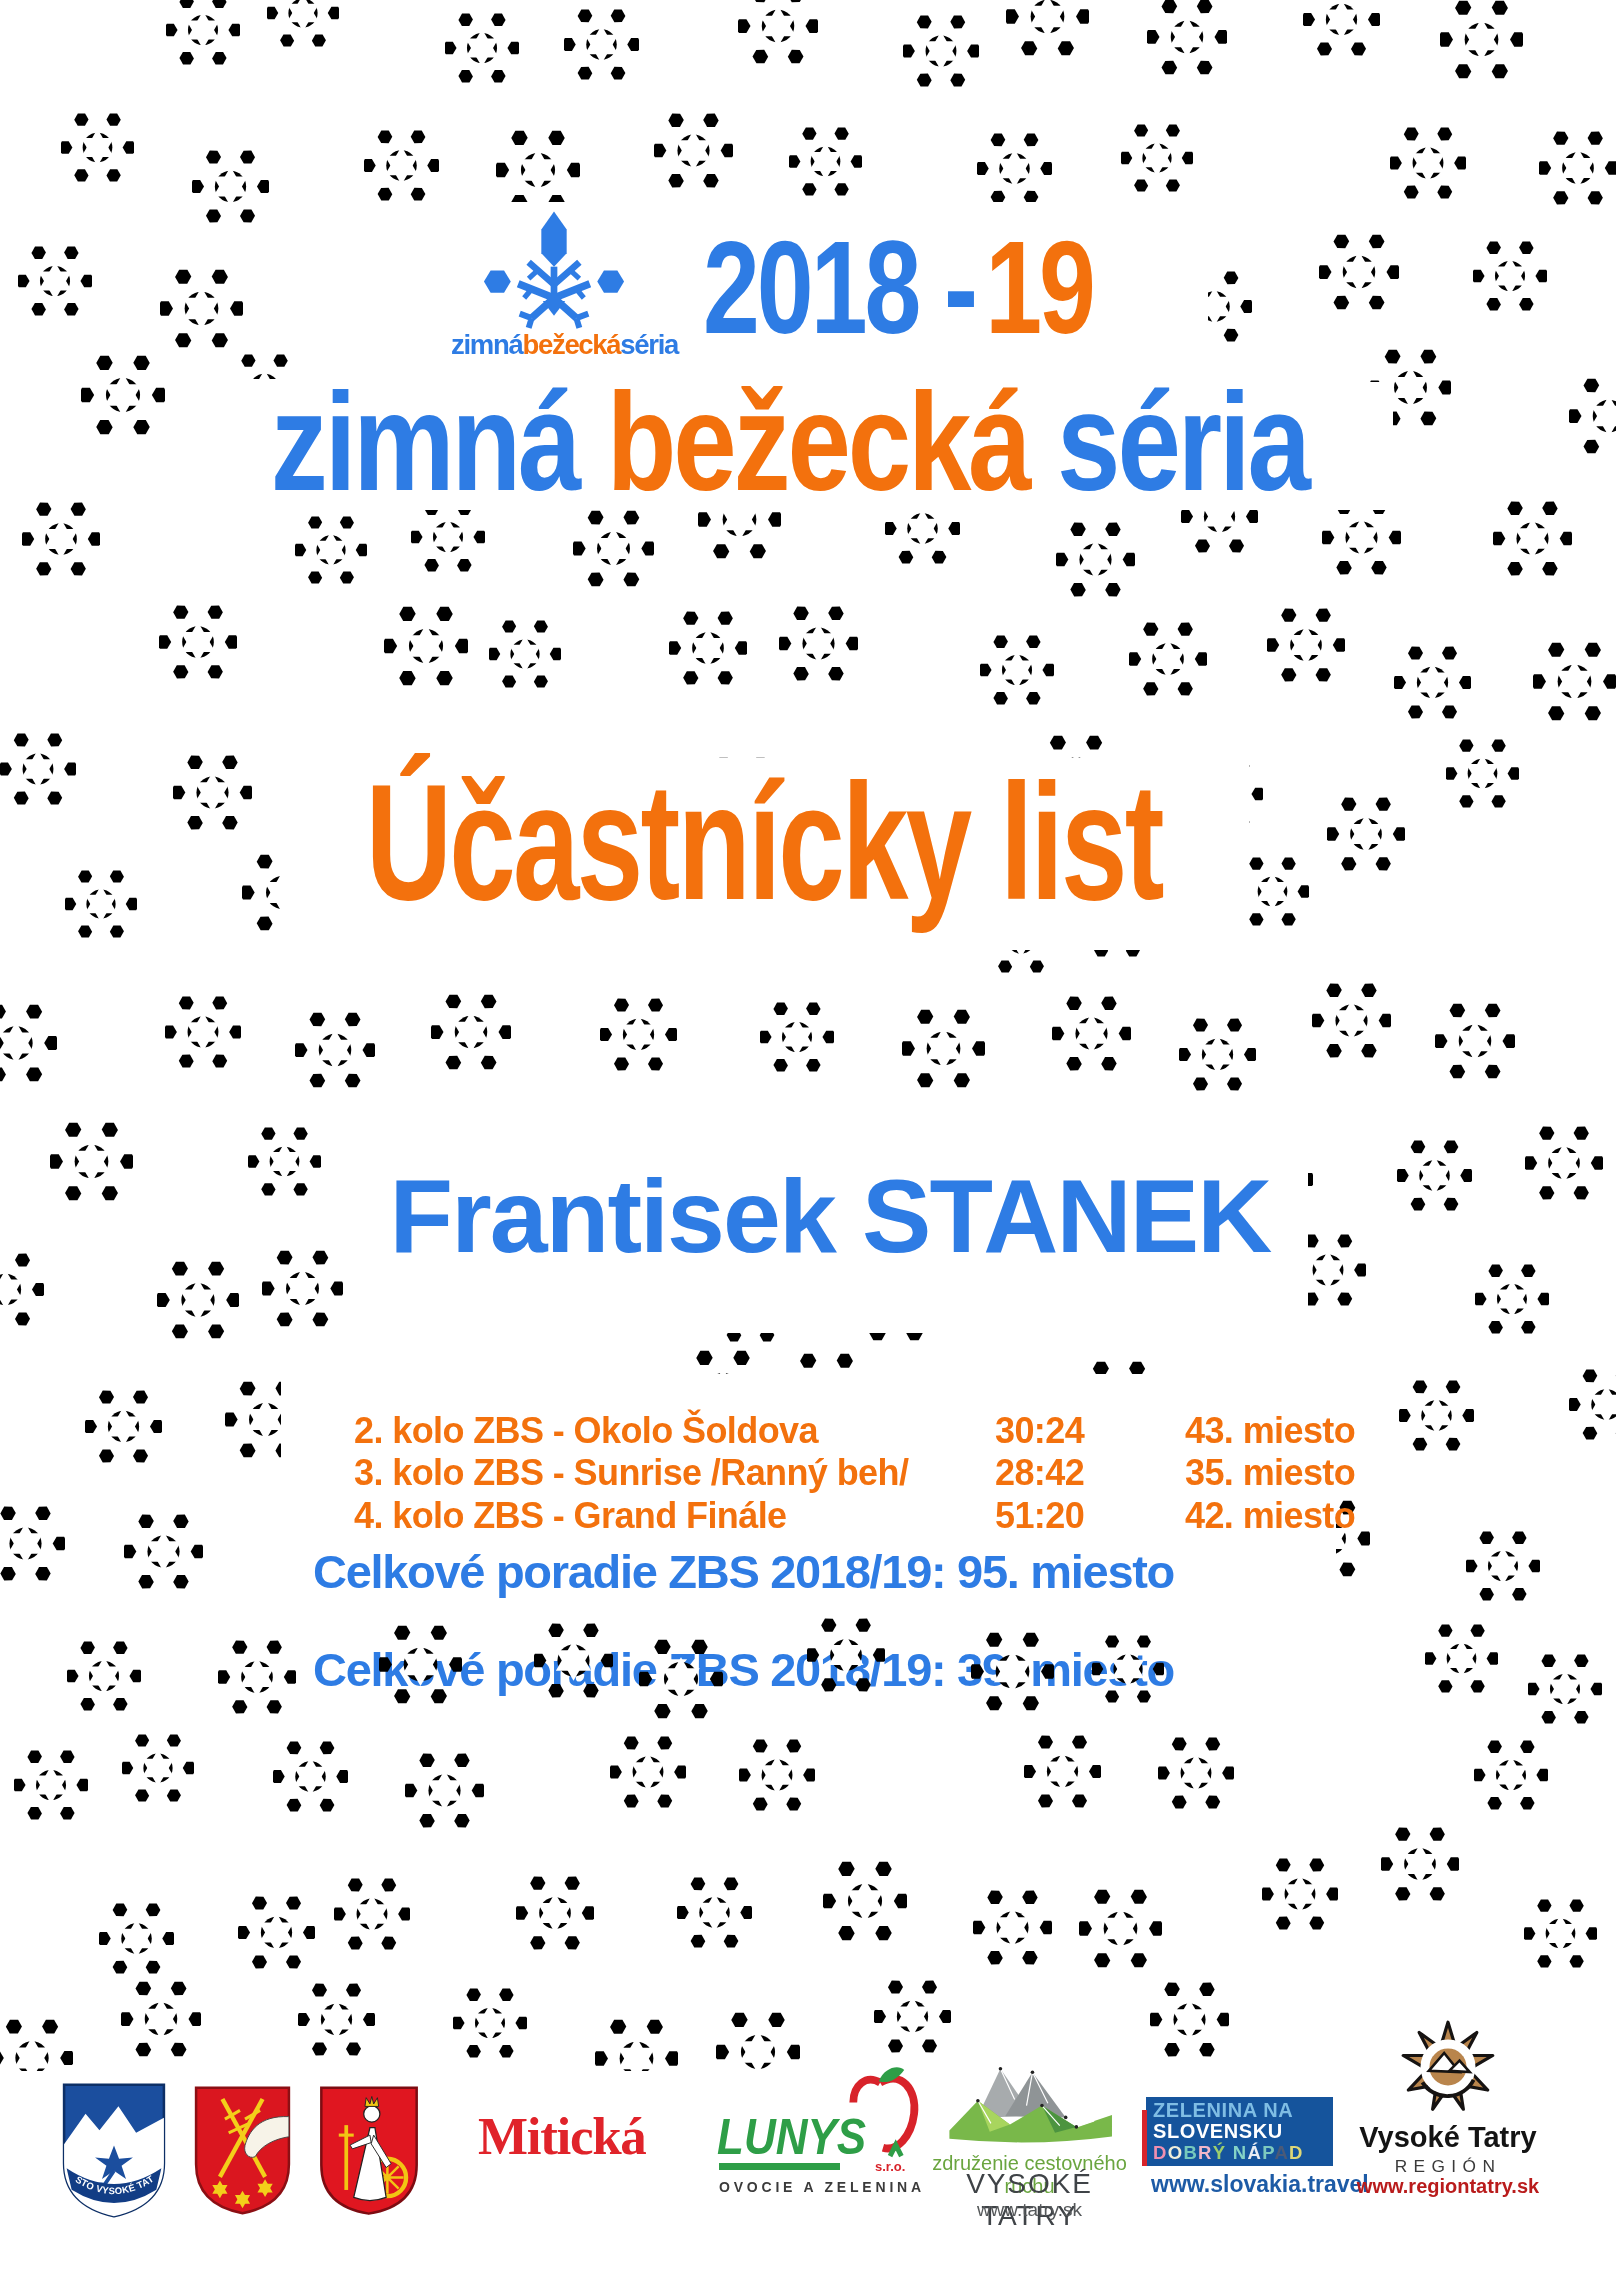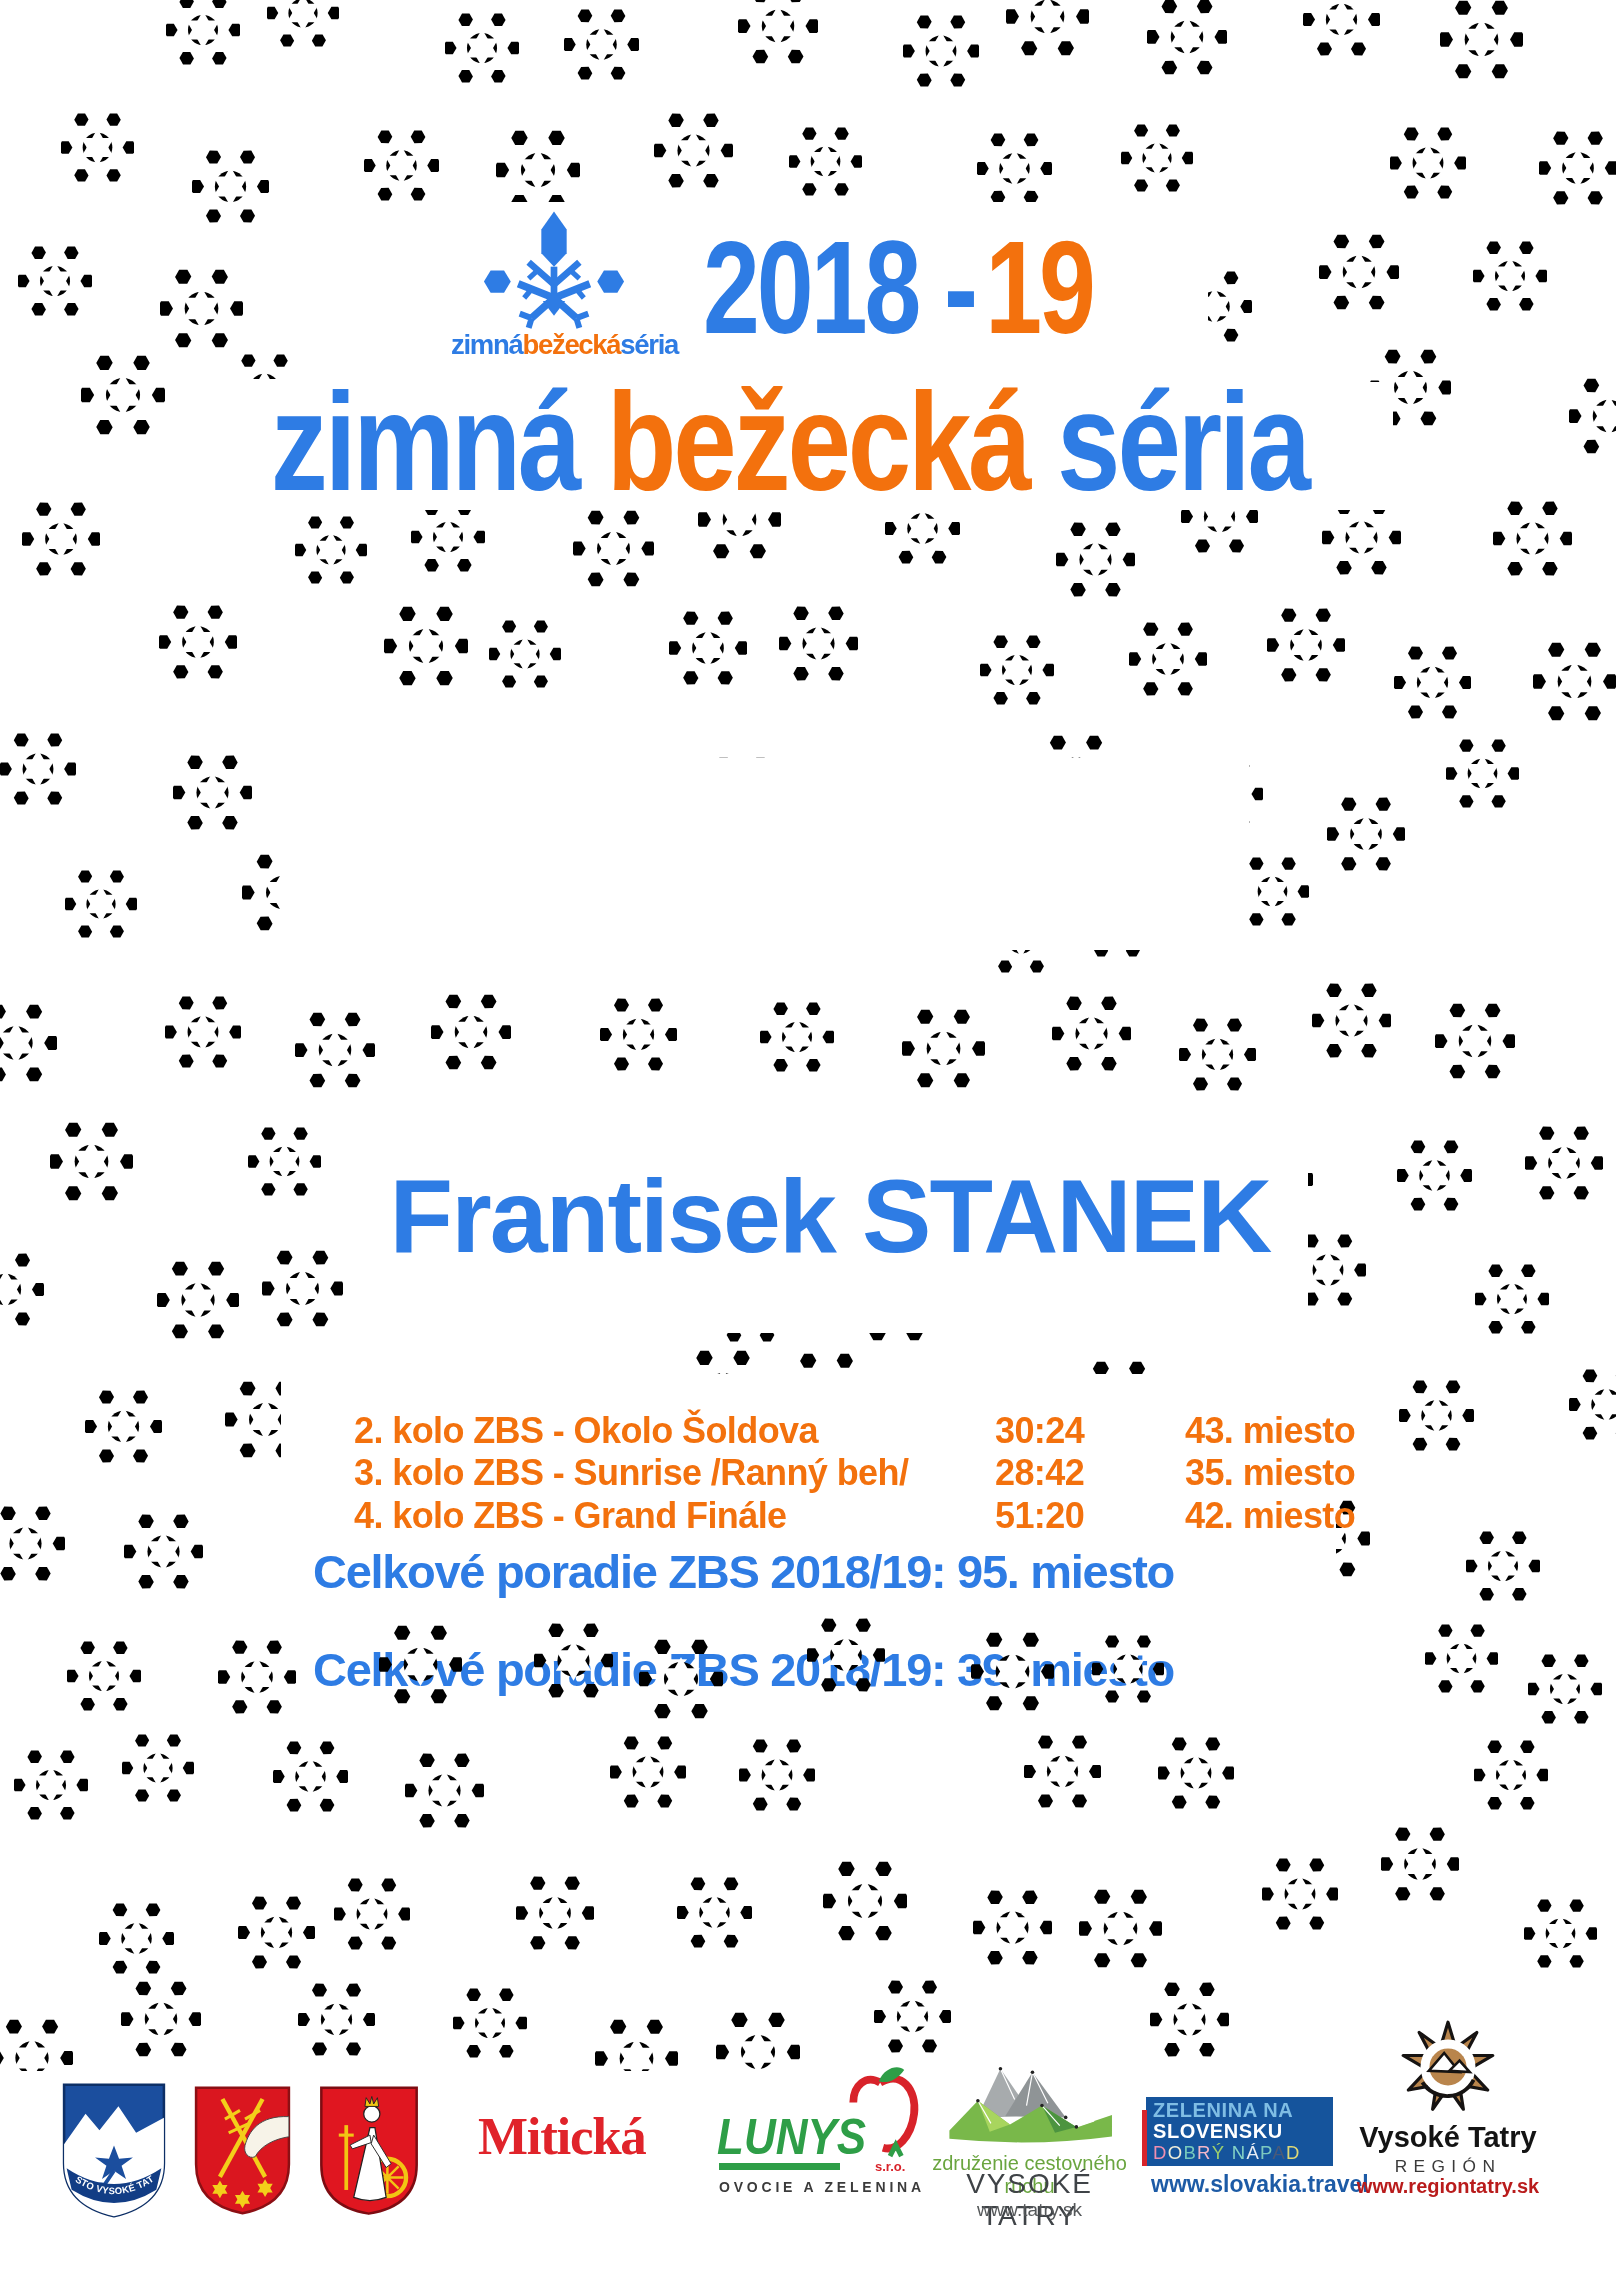--- a/index.html
+++ b/index.html
@@ -39,21 +39,21 @@
   .lunys-bar{left:719px;top:2163px;width:121px;height:7px;background:#2e9e47;}
   .lunys-sro{left:875px;top:2159px;font-size:13px;font-weight:bold;color:#d8232a;}
   .lunys-tag{left:719px;top:2179px;font-size:14px;letter-spacing:3.8px;color:#3b3b3b;font-weight:bold;}
   .assoc-l1{left:921px;width:217px;top:2152px;text-align:center;font-size:20px;color:#6aa53f;}
   .assoc-l2{left:921px;width:217px;top:2168px;text-align:center;font-size:28px;color:#3f4347;letter-spacing:1.9px;}
   .assoc-url{left:921px;width:217px;top:2199px;text-align:center;font-size:19px;color:#55585a;}
   .dov-box{left:1146px;top:2097px;width:187px;height:69px;background:#15549c;}
   .dov-bar{left:1142px;top:2110px;width:4.5px;height:56px;background:#d8232a;}
   .dov-l1{left:1153px;top:2099px;font-size:20px;font-weight:bold;color:#7fbde4;letter-spacing:0.6px;}
   .dov-l2{left:1153px;top:2120px;font-size:20px;font-weight:bold;color:#ffffff;letter-spacing:0.6px;}
-  .dov-l3{left:1153px;top:2142px;font-size:18.5px;font-weight:normal;letter-spacing:1.3px;}
+  .dov-l3{left:1153px;top:2142px;font-size:18.5px;font-weight:bold;letter-spacing:1.3px;}
   .dov-url{left:1151px;top:2171px;font-size:23px;font-weight:bold;color:#1d5ba6;}
   .reg-name{left:1336px;width:224px;top:2121px;text-align:center;font-size:29px;font-weight:bold;color:#141414;}
   .reg-sub{left:1336px;width:224px;top:2156px;text-align:center;font-size:17.3px;letter-spacing:6.4px;color:#3a3a3a;}
   .reg-url{left:1336px;width:224px;top:2175px;text-align:center;font-size:20px;font-weight:bold;color:#b91c1c;}
   svg text{font-family:"Liberation Sans","DejaVu Sans",sans-serif;}
 </style>
 </head>
 <body>
 
 <svg width="0" height="0" style="position:absolute" aria-hidden="true">
@@ -652,20 +652,23 @@
     </div>
 
     <div class="abs season">
       <span class="cx"><span class="c-blue">2018 -</span><span class="c-orange suffix">19</span></span>
     </div>
 
     <div class="abs big-title">
       <span class="cx"><span class="c-blue">zimná </span><span class="c-orange">bežecká</span><span class="c-blue"> séria</span></span>
     </div>
 
+    <div class="abs subtitle">
+      <span class="cx">Účastnícky list</span>
+    </div>
 
     <div class="abs name">Frantisek STANEK</div>
 
     <div class="rrow" style="top:1410px">
       <span class="race">2. kolo ZBS - Okolo Šoldova</span>
       <span class="time">30:24</span>
       <span class="place">43. miesto</span>
     </div>
     <div class="rrow" style="top:1452px">
       <span class="race">3. kolo ZBS - Sunrise /Ranný beh/</span>

